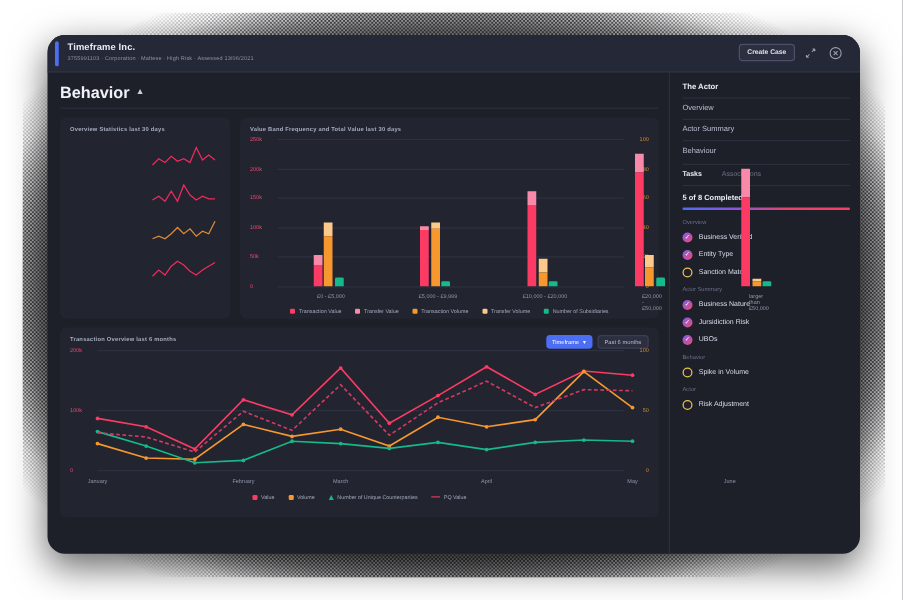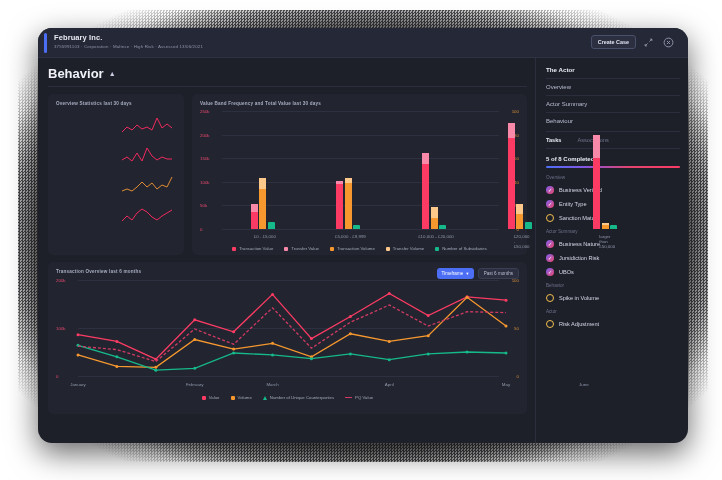--- a/index.html
+++ b/index.html
@@ -130,21 +130,21 @@
 </head>
 <body>
 
 <div id="root">
   <div class="halo"></div>
 
   <div class="window">
 
     <div class="titlebar">
       <div class="accentbar"></div>
-      <div class="co-name">February Inc.</div>
+      <div class="co-name">Timeframe Inc.</div>
       <div class="co-meta">3755991103 · Corporation · Maltese · High Risk · Assessed 13/06/2021</div>
       <div class="create-case">Create Case</div>
       <div class="tb-icon ic-min">
         <svg width="9" height="9" viewBox="0 0 12 12" fill="none" stroke="currentColor" stroke-width="1.1">
           <path d="M1.5 10.5 L4.8 7.2 M1.5 10.5 L1.5 8 M1.5 10.5 L4 10.5"></path>
           <path d="M10.5 1.5 L7.2 4.8 M10.5 1.5 L10.5 4 M10.5 1.5 L8 1.5"></path>
         </svg>
       </div>
       <div class="tb-icon ic-close">
         <svg width="11" height="11" viewBox="0 0 14 14" fill="none" stroke="currentColor" stroke-width="1.1">

